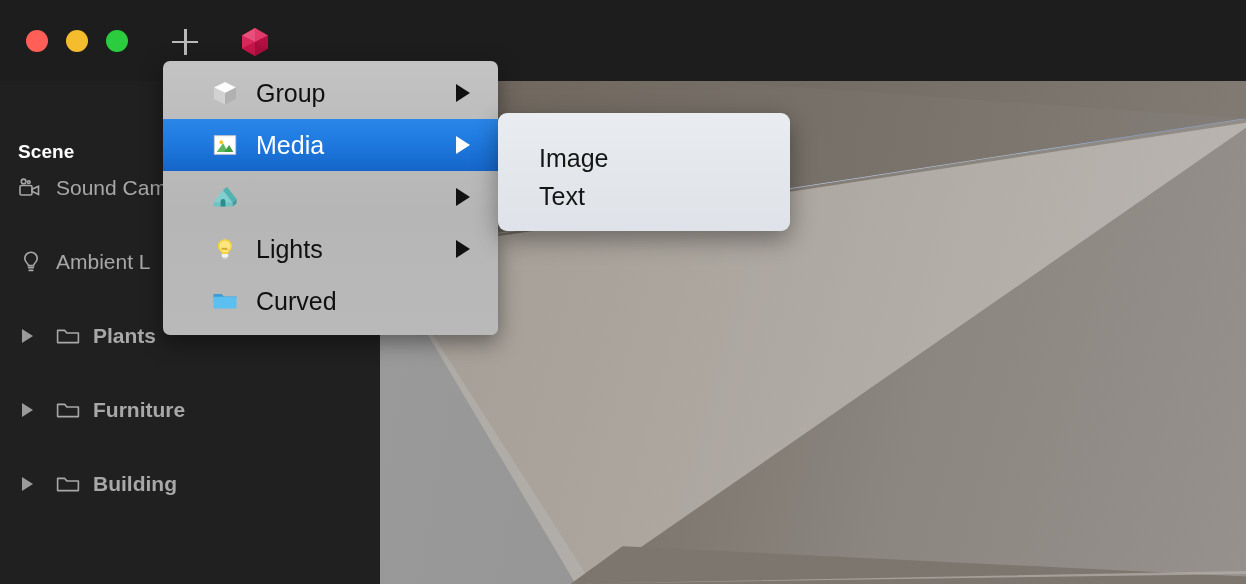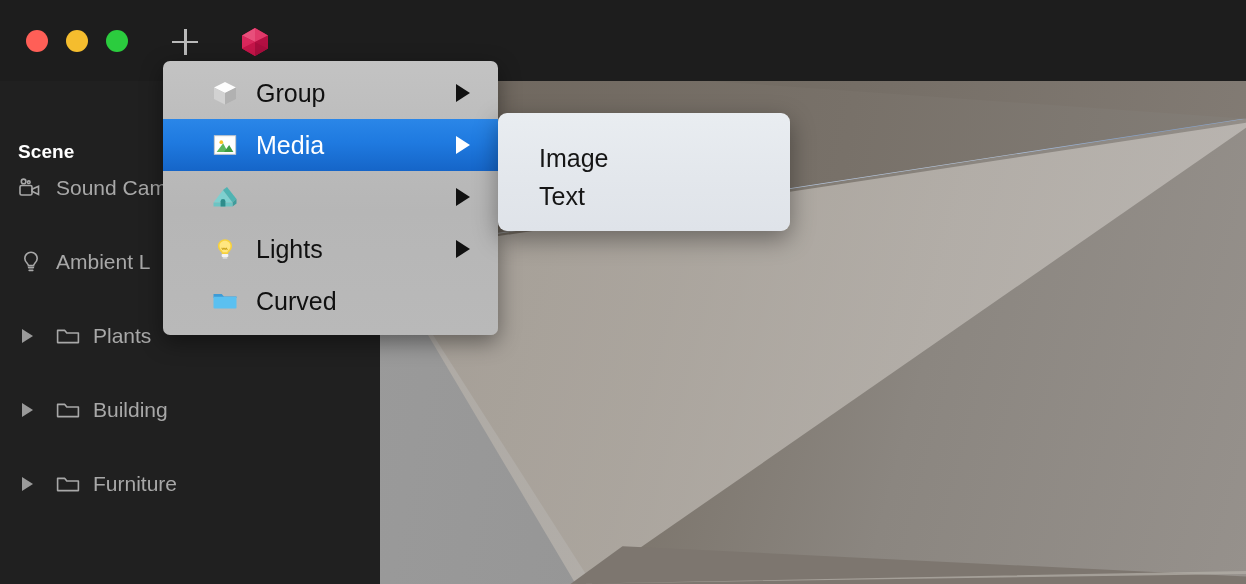--- a/index.html
+++ b/index.html
@@ -82,21 +82,21 @@
     position: absolute; top: 50%; transform: translateY(-50%);
     width: 26px; height: 26px;
   }
   .tree-row.lvl0 .ticon { left: 18px; }
   .tree-row.lvl1 .ticon { left: 55px; }
   .tree-row .tlabel {
     position: absolute; top: 50%; transform: translateY(-50%);
     white-space: nowrap;
   }
   .tree-row.lvl0 .tlabel { left: 56px; }
-  .tree-row.lvl1 .tlabel { left: 93px; }
+  .tree-row.lvl1 .tlabel { left: 93px; font-weight: bold; }
 
   
   .viewport {
     position: absolute; left: 380px; top: 81px;
     width: 866px; height: 503px;
     overflow: hidden;
     background: #8f8f8f;
   }
   .sky {
     position: absolute; left: 0; top: 0;
@@ -278,31 +278,31 @@
         <span class="tlabel">Plants</span>
       </div>
 
       <div class="tree-row lvl1">
         <span class="disc"></span>
         <span class="ticon">
           <svg viewBox="0 0 26 26" width="26" height="26" fill="none" stroke="#a8a8a8" stroke-width="1.6" stroke-linejoin="round">
             <path d="M2.6 7.4h7.2l2 2.6h11.6v9.6H2.6z"></path>
           </svg>
         </span>
-        <span class="tlabel">Building</span>
+        <span class="tlabel">Furniture</span>
       </div>
 
       <div class="tree-row lvl1">
         <span class="disc"></span>
         <span class="ticon">
           <svg viewBox="0 0 26 26" width="26" height="26" fill="none" stroke="#a8a8a8" stroke-width="1.6" stroke-linejoin="round">
             <path d="M2.6 7.4h7.2l2 2.6h11.6v9.6H2.6z"></path>
           </svg>
         </span>
-        <span class="tlabel">Furniture</span>
+        <span class="tlabel">Building</span>
       </div>
 
     </div>
   </div>
 
   <div class="titlebar">
     <div class="traffic">
       <span class="light red"></span>
       <span class="light yellow"></span>
       <span class="light green"></span>

